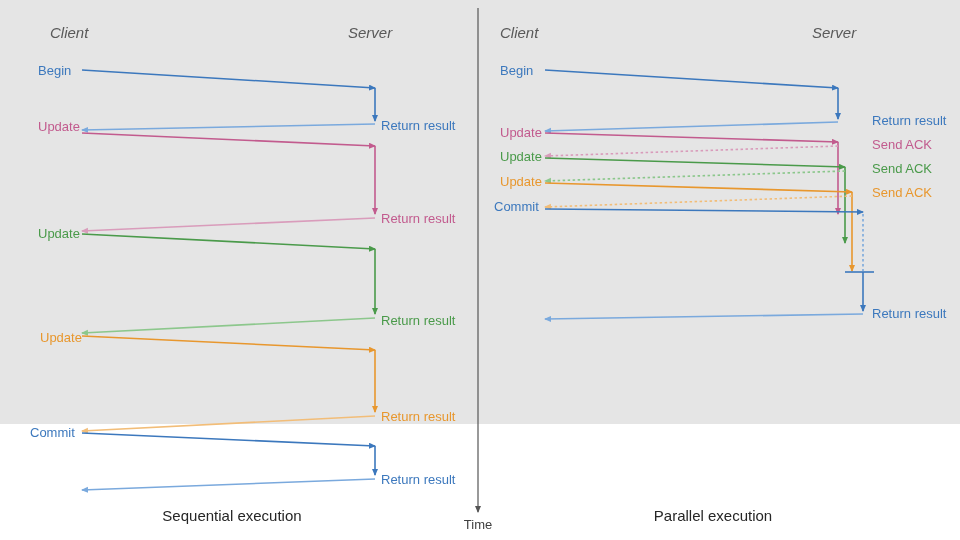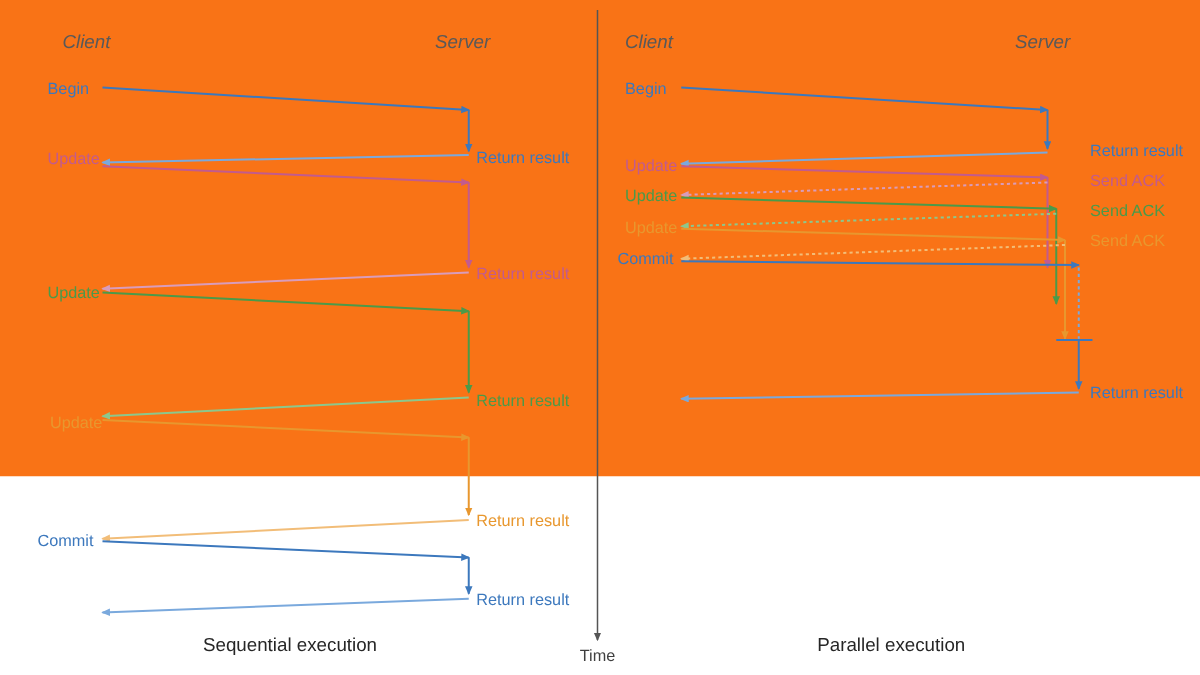--- a/index.html
+++ b/index.html
@@ -1,18 +1,18 @@
 <!DOCTYPE html>
 <html><head>
 <meta charset="utf-8">
 <style>
   html,body{margin:0;padding:0;background:#ffffff;}
   body{width:960px;height:540px;overflow:hidden;
        font-family:"Liberation Sans","DejaVu Sans",sans-serif;}
-  #stage{position:relative;width:960px;height:381px;background:#f97316;text-align:center;}
+  #stage{position:relative;width:960px;height:424px;background:#e5e5e5;text-align:center;}
   svg.layer{position:absolute;left:0;top:0;width:960px;height:540px;}
   .lane-title{font-style:italic;font-size:15px;fill:#595959;}
   .msg-label{font-size:13px;}
   .caption{font-size:15px;fill:#262626;}
   .time-label{font-size:13px;fill:#3f3f3f;}
   text{font-family:"Liberation Sans","DejaVu Sans",sans-serif;}
 </style>
 </head>
 <body>
 

